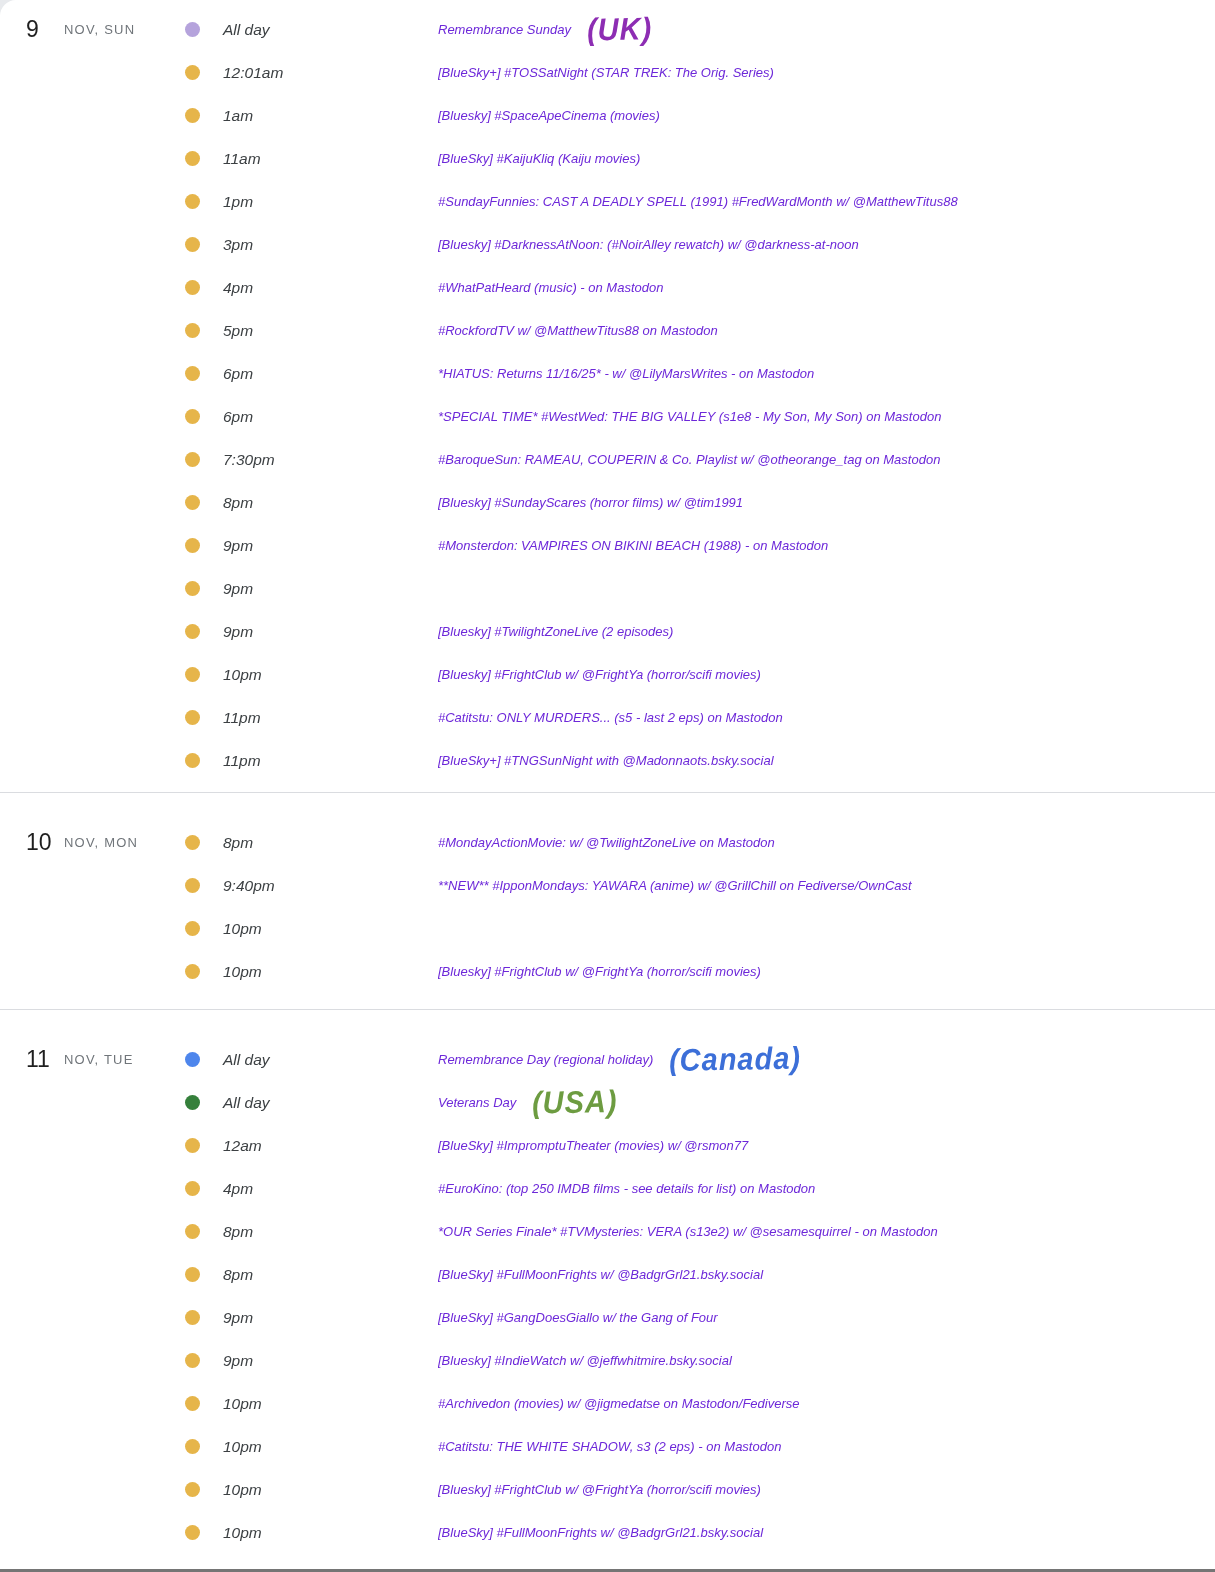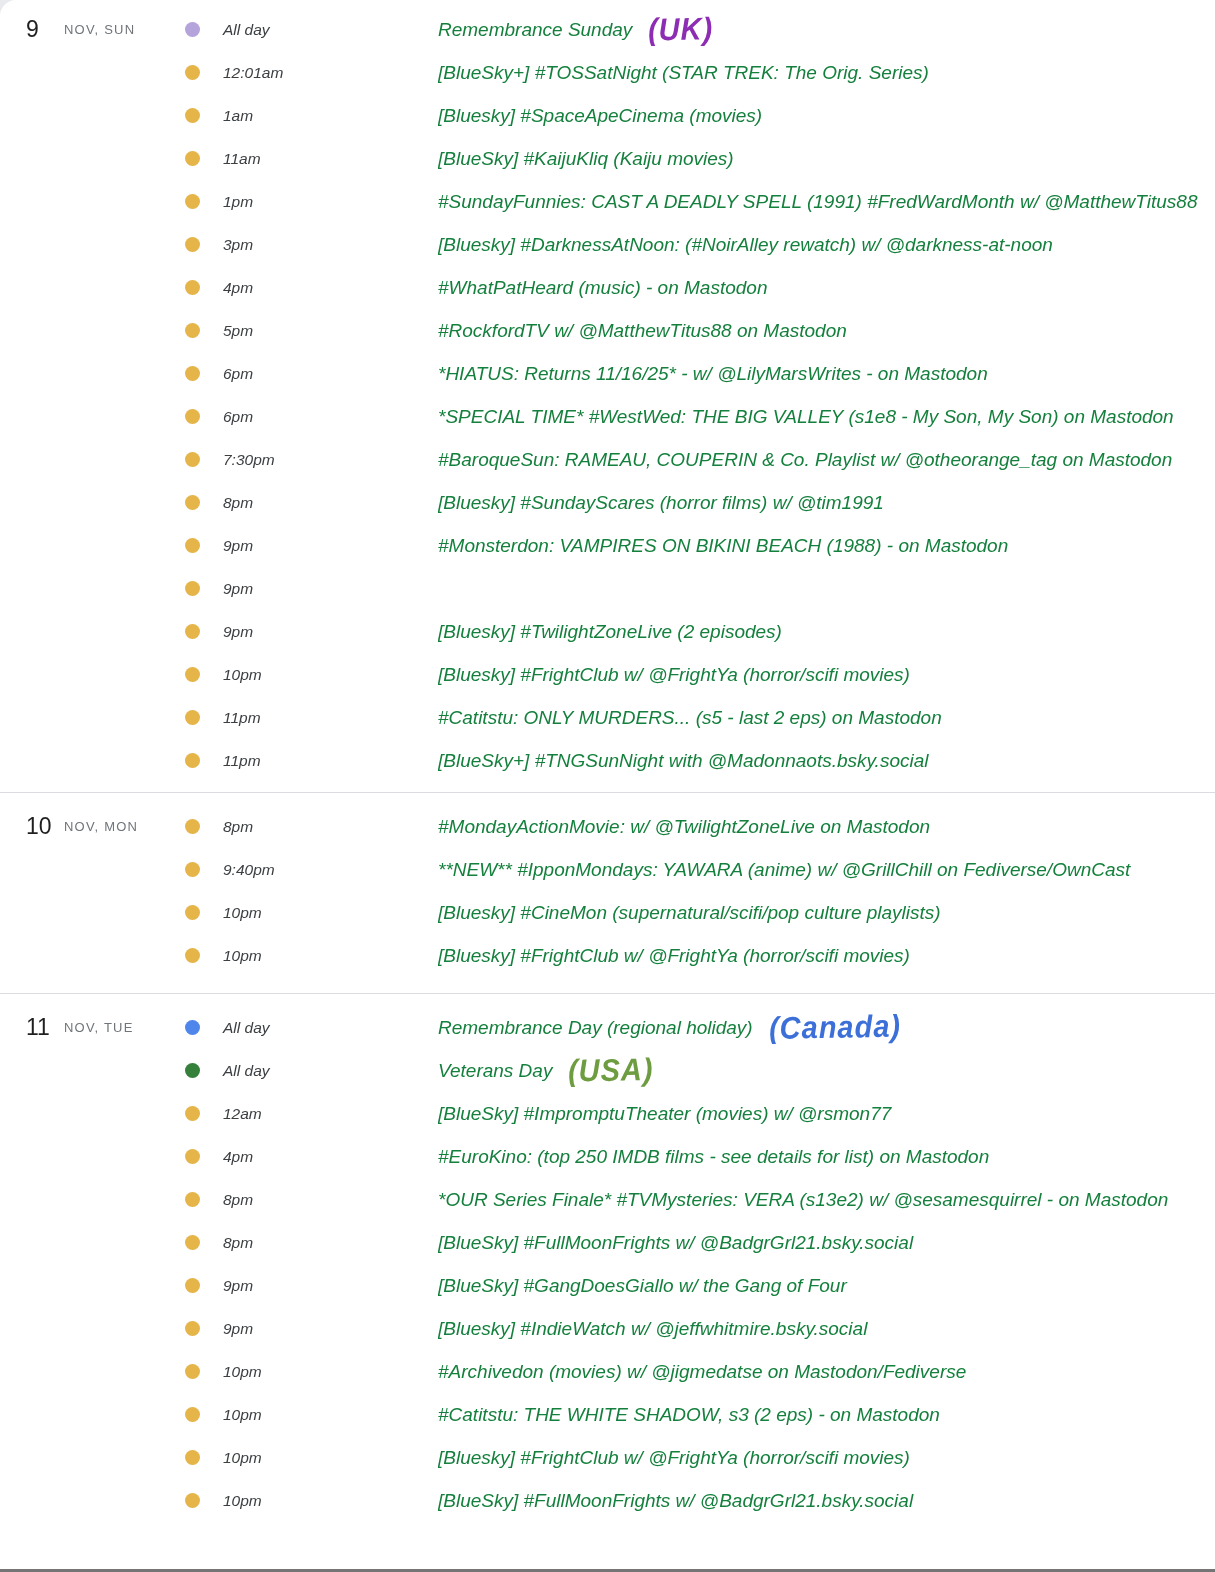--- a/index.html
+++ b/index.html
@@ -15,21 +15,21 @@
     background: #ffffff;
     border-top-left-radius: 16px;
     overflow: hidden;
   }
   .day-section {
     display: flex;
     padding: 8px 0 10px 0;
   }
   .day-section + .day-section {
     border-top: 1px solid #dadce0;
-    padding-top: 12px;
+    padding-top: 28px;
     padding-bottom: 16px;
   }
   .day-date {
     flex: none;
     width: 185px;
     height: 43px;
     display: flex;
     align-items: center;
     padding-left: 26px;
     box-sizing: border-box;
@@ -73,22 +73,22 @@
   }
   .title-wrap {
     flex: 1;
     min-width: 0;
     display: flex;
     align-items: center;
     overflow: hidden;
     white-space: nowrap;
   }
   .title {
-    font-size: 19px;
-    color: #15803d;
+    font-size: 13px;
+    color: #6d28d9;
   }
   .note {
     display: inline-block;
     font-weight: 700;
     font-size: 29px;
     letter-spacing: 1px;
     margin-left: 16px;
     transform: rotate(-1deg) scaleY(1.08);
     white-space: nowrap;
   }
@@ -253,23 +253,20 @@
         <div class="event-row">
           <span class="dot" style="background: rgb(230, 181, 74);"></span>
           <span class="time">9:40pm</span>
           <span class="title-wrap">
             <span class="title">**NEW** #IpponMondays: YAWARA (anime) w/ @GrillChill on Fediverse/OwnCast</span>
           </span>
         </div>
         <div class="event-row">
           <span class="dot" style="background: rgb(230, 181, 74);"></span>
           <span class="time">10pm</span>
-          <span class="title-wrap">
-            <span class="title">[Bluesky] #CineMon (supernatural/scifi/pop culture playlists)</span>
-          </span>
         </div>
         <div class="event-row">
           <span class="dot" style="background: rgb(230, 181, 74);"></span>
           <span class="time">10pm</span>
           <span class="title-wrap">
             <span class="title">[Bluesky] #FrightClub w/ @FrightYa (horror/scifi movies)</span>
           </span>
         </div>
       </div>
     </section>

